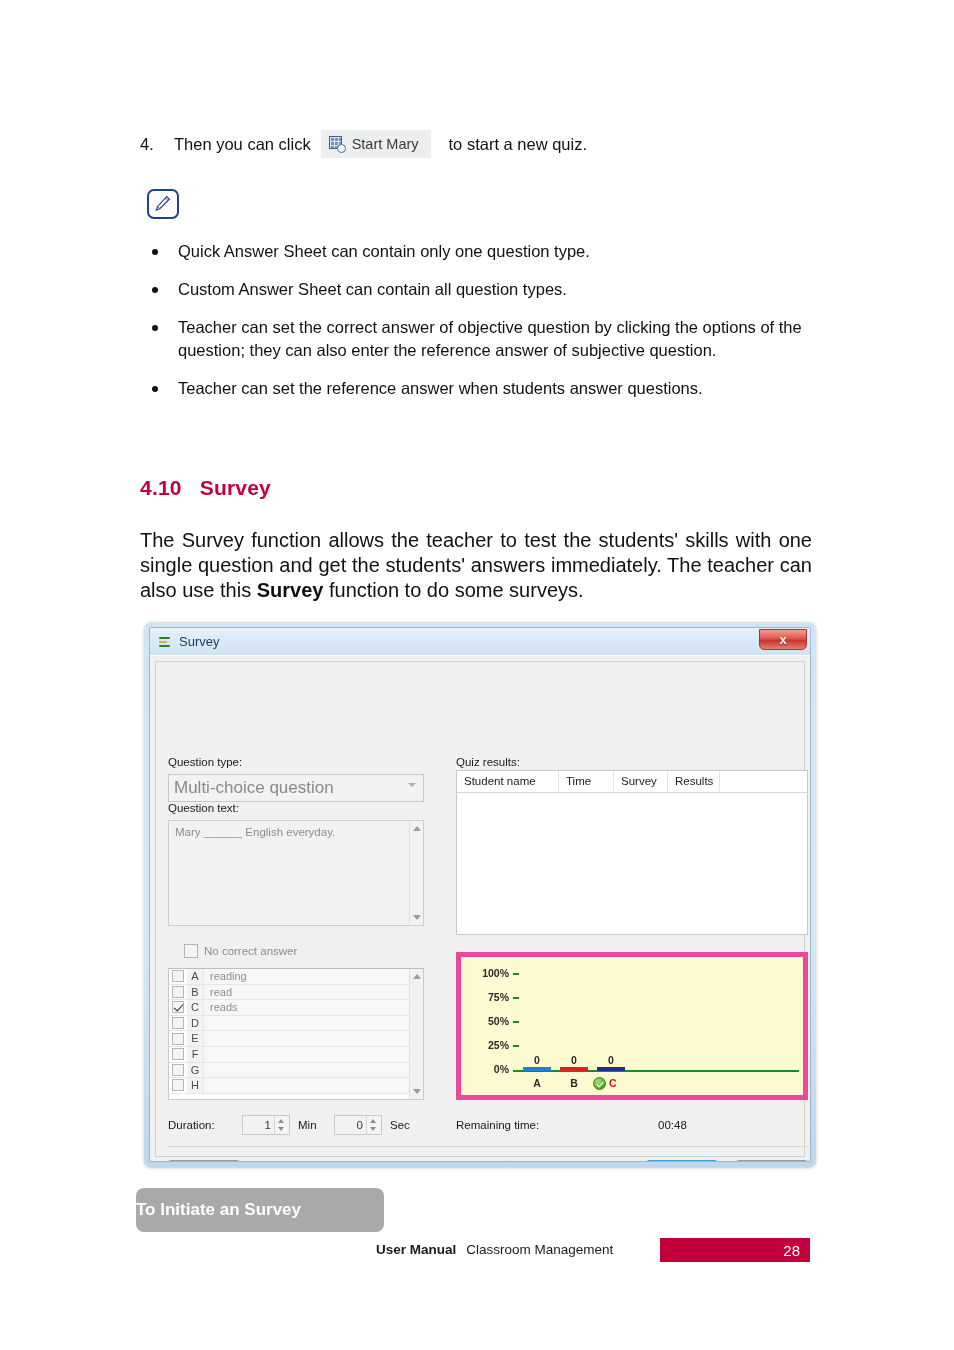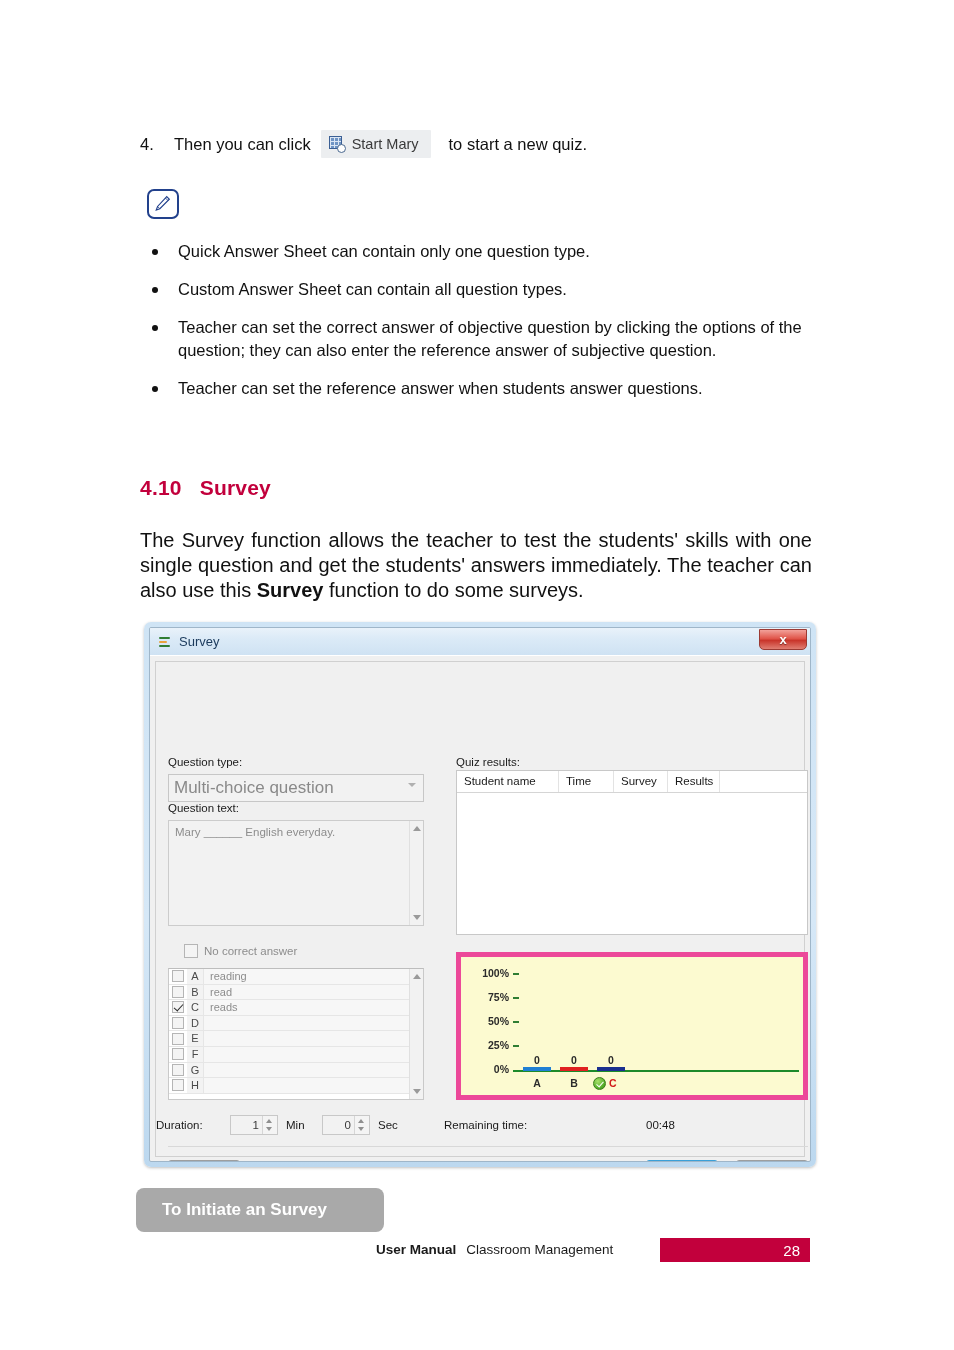--- a/index.html
+++ b/index.html
@@ -493,21 +493,21 @@
     left: 4px; top: 1.5px;
     width: 3px; height: 6px;
     border: solid #ffffff;
     border-width: 0 1.6px 1.6px 0;
     transform: rotate(42deg);
   }
 
   
   .durrow {
     position: absolute;
-    left: 0;
+    left: 12px;
     top: 452px;
     width: 640px;
     height: 22px;
   }
   .durrow .t {
     position: absolute;
     font-size: 11.5px;
     color: #1a1a1a;
     line-height: 22px;
   }
@@ -576,21 +576,21 @@
   .caption {
     position: absolute;
     left: 136px;
     top: 1188px;
     width: 248px;
     height: 44px;
     background: #a9a9a9;
     border-radius: 8px;
     display: flex;
     align-items: center;
-    padding-left: 26px;
+    padding-left: 0;
     box-sizing: border-box;
     color: #ffffff;
     font-size: 17px;
     font-weight: bold;
   }
 
   .footer {
     position: absolute;
     left: 0;
     top: 1238px;

